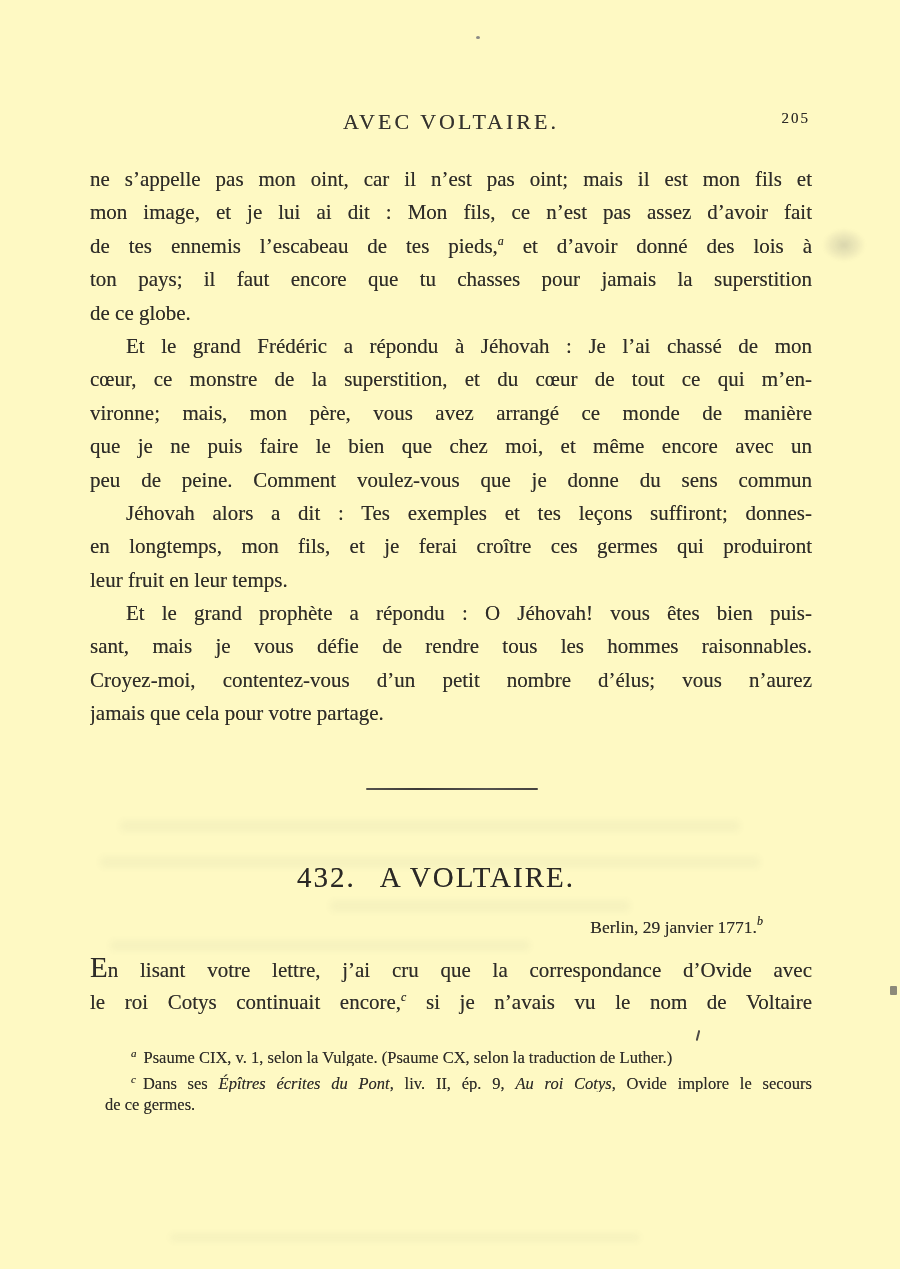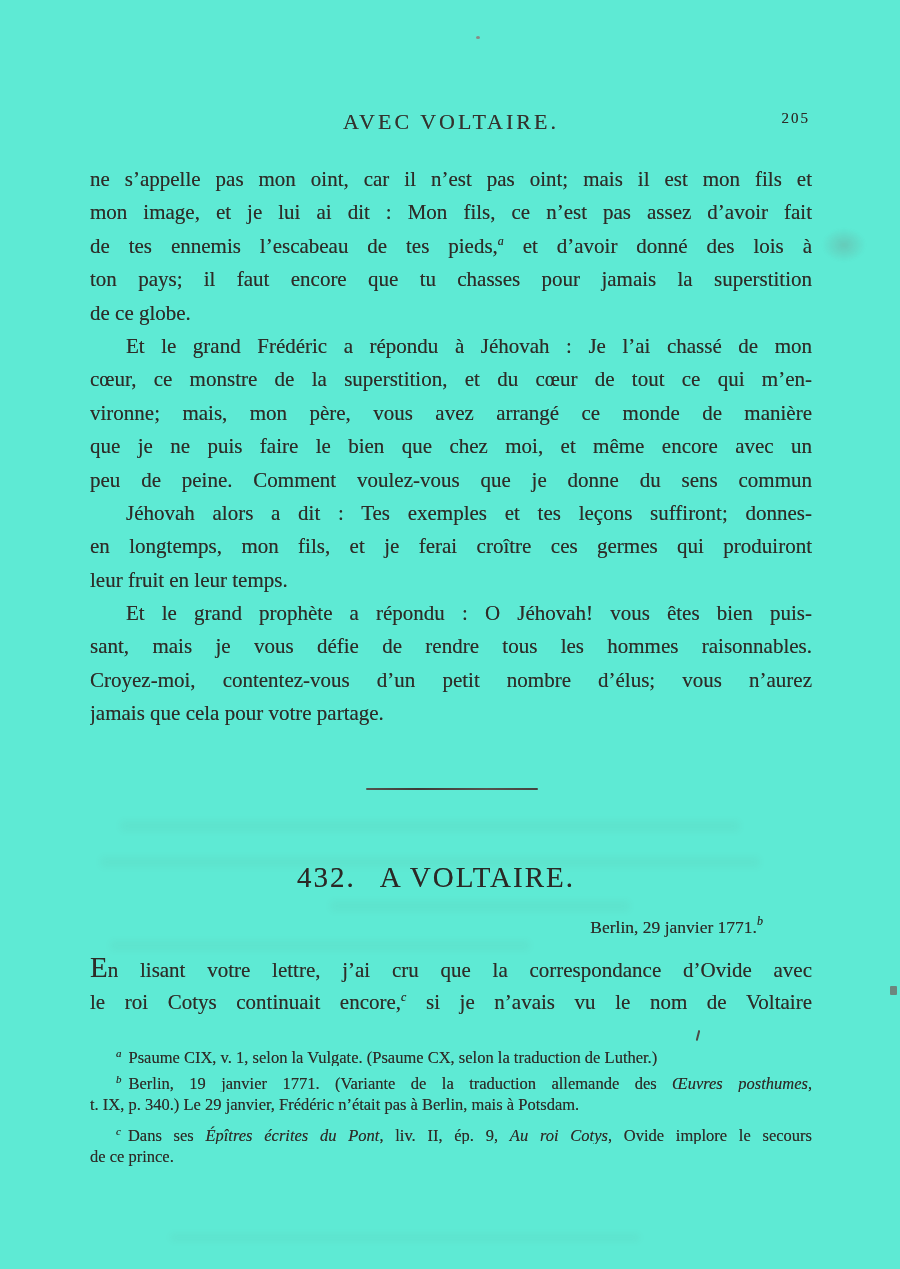--- a/index.html
+++ b/index.html
@@ -1,20 +1,20 @@
 <!DOCTYPE html>
 <html><head>
 <meta charset="utf-8">
 <style>
   html,body { margin:0; padding:0; }
   .page {
     position: relative;
     width: 900px;
     height: 1269px;
-    background: #5eead4;
+    background: #fef9c3;
     font-family: "Liberation Serif", serif;
     color: #2e2c28;
     overflow: hidden;
   }
   .soft { text-shadow: 0 0 0.5px rgba(45,43,38,0.55); }
 
   
   .runhead { position: absolute; top: 109px; left: 90px; width: 722px; height: 30px; }
   .runhead-title {
     position: absolute; left: 0; width: 100%; text-align: center;
@@ -50,21 +50,21 @@
 
   .dateline { position: absolute; right: 137px; top: 917px; font-size: 17.5px; }
 
   
   .opening { position: absolute; left: 90px; top: 953px; width: 722px; }
   .opening .line { font-size: 21px; }
   .initial { font-size: 29px; line-height: 1; }
 
   
   .footnotes { position: absolute; left: 90px; top: 1040px; width: 722px; }
-  .fline { height: 26px; line-height: 26px; font-size: 16.5px; overflow: hidden; }
+  .fline { height: 26px; line-height: 26px; font-size: 16.5px; overflow: hidden; margin-left: 15px; }
   .fjl { text-align: justify; text-align-last: justify; }
   .fn-indent { text-indent: 26px; }
   .fnmark { font-size: 11px; font-style: italic; vertical-align: 6px; padding-right: 7px; }
   .it { font-style: italic; }
 
   
   .ghost {
     position: absolute; background: #5c6b5c; opacity: 0.045;
     filter: blur(3px); border-radius: 4px; pointer-events: none;
   }
@@ -147,22 +147,18 @@
   <div class="opening">
     <div class="line jl"><span class="initial">E</span><span>n lisant votre lettre, j’ai cru que la correspondance d’Ovide avec</span></div>
     <div class="line jl"><span>le roi Cotys continuait encore,</span><sup class="noteref">c</sup><span> si je n’avais vu le nom de Voltaire</span></div>
   </div>
 
   <div class="footnotes">
     <div>
       <div class="fline ll fn-indent"><sup class="fnmark">a</sup><span>Psaume CIX, v. 1, selon la Vulgate. (Psaume CX, selon la traduction de Luther.)</span></div>
     </div>
     <div>
-      <div class="fline fjl fn-indent"><sup class="fnmark">b</sup><span>Berlin, 19 janvier 1771. (Variante de la traduction allemande des </span><span class="it">Œuvres posthumes</span><span>,</span></div>
-      <div class="fline ll">t. IX, p. 340.) Le 29 janvier, Frédéric n’était pas à Berlin, mais à Potsdam.</div>
-    </div>
-    <div>
       <div class="fline fjl fn-indent"><sup class="fnmark">c</sup><span>Dans ses </span><span class="it">Épîtres écrites du Pont</span><span>, liv. II, ép. 9, </span><span class="it">Au roi Cotys</span><span>, Ovide implore le secours</span></div>
-      <div class="fline ll">de ce prince.</div>
+      <div class="fline ll">de ce germes.</div>
     </div>
   </div>
 
 </div>
 
 </body></html>

